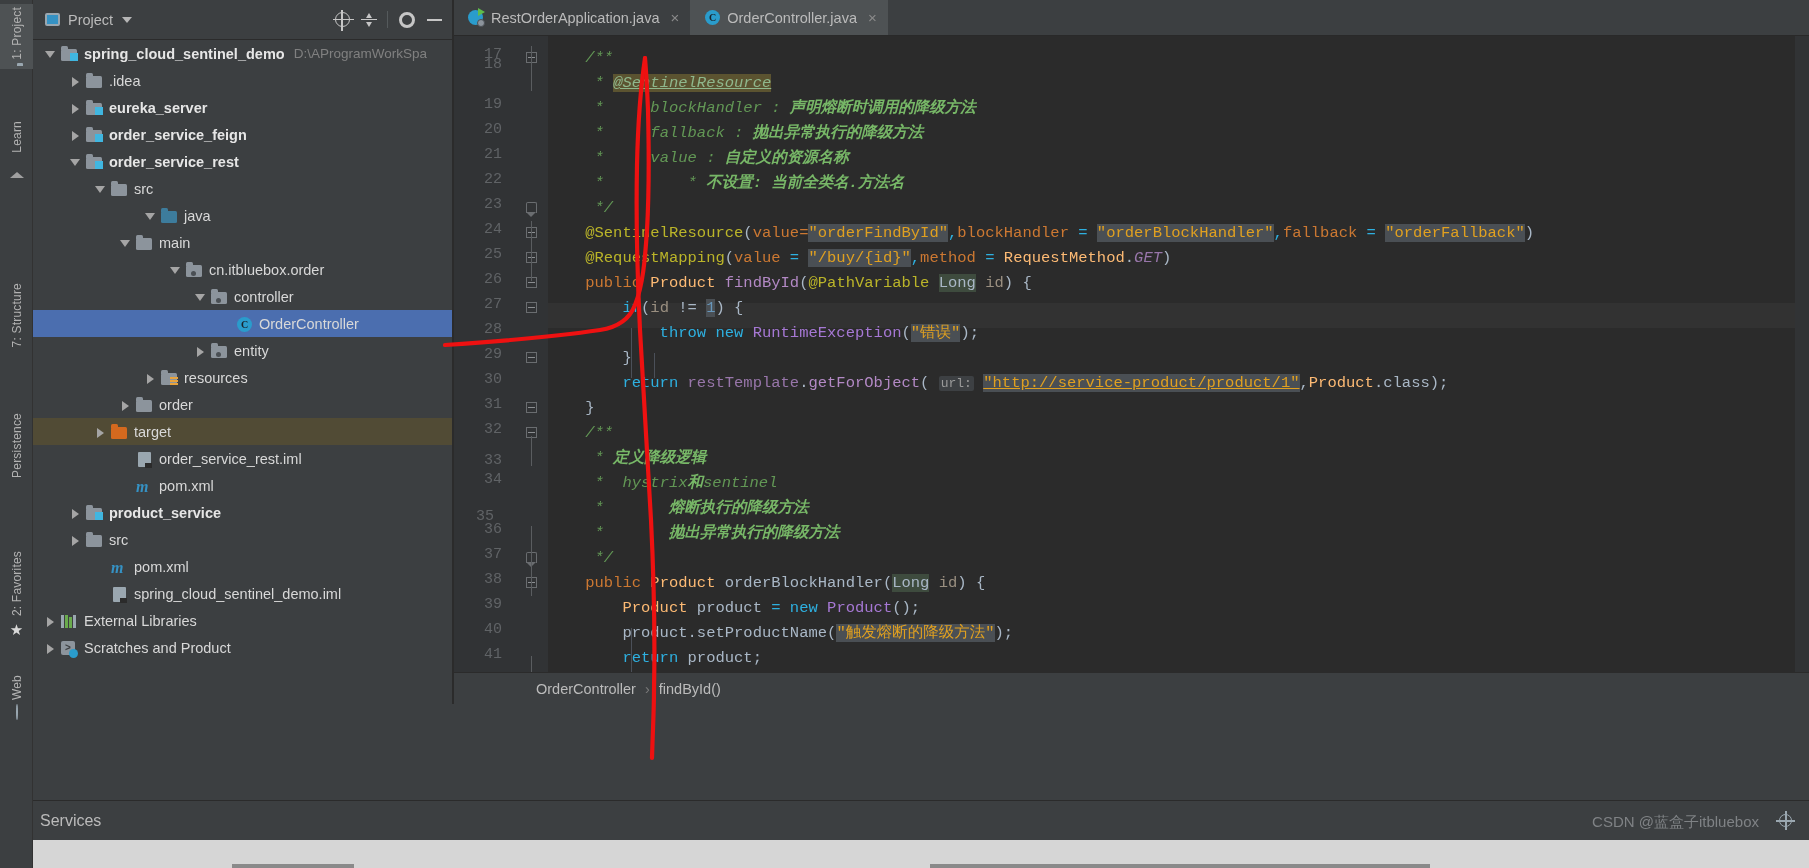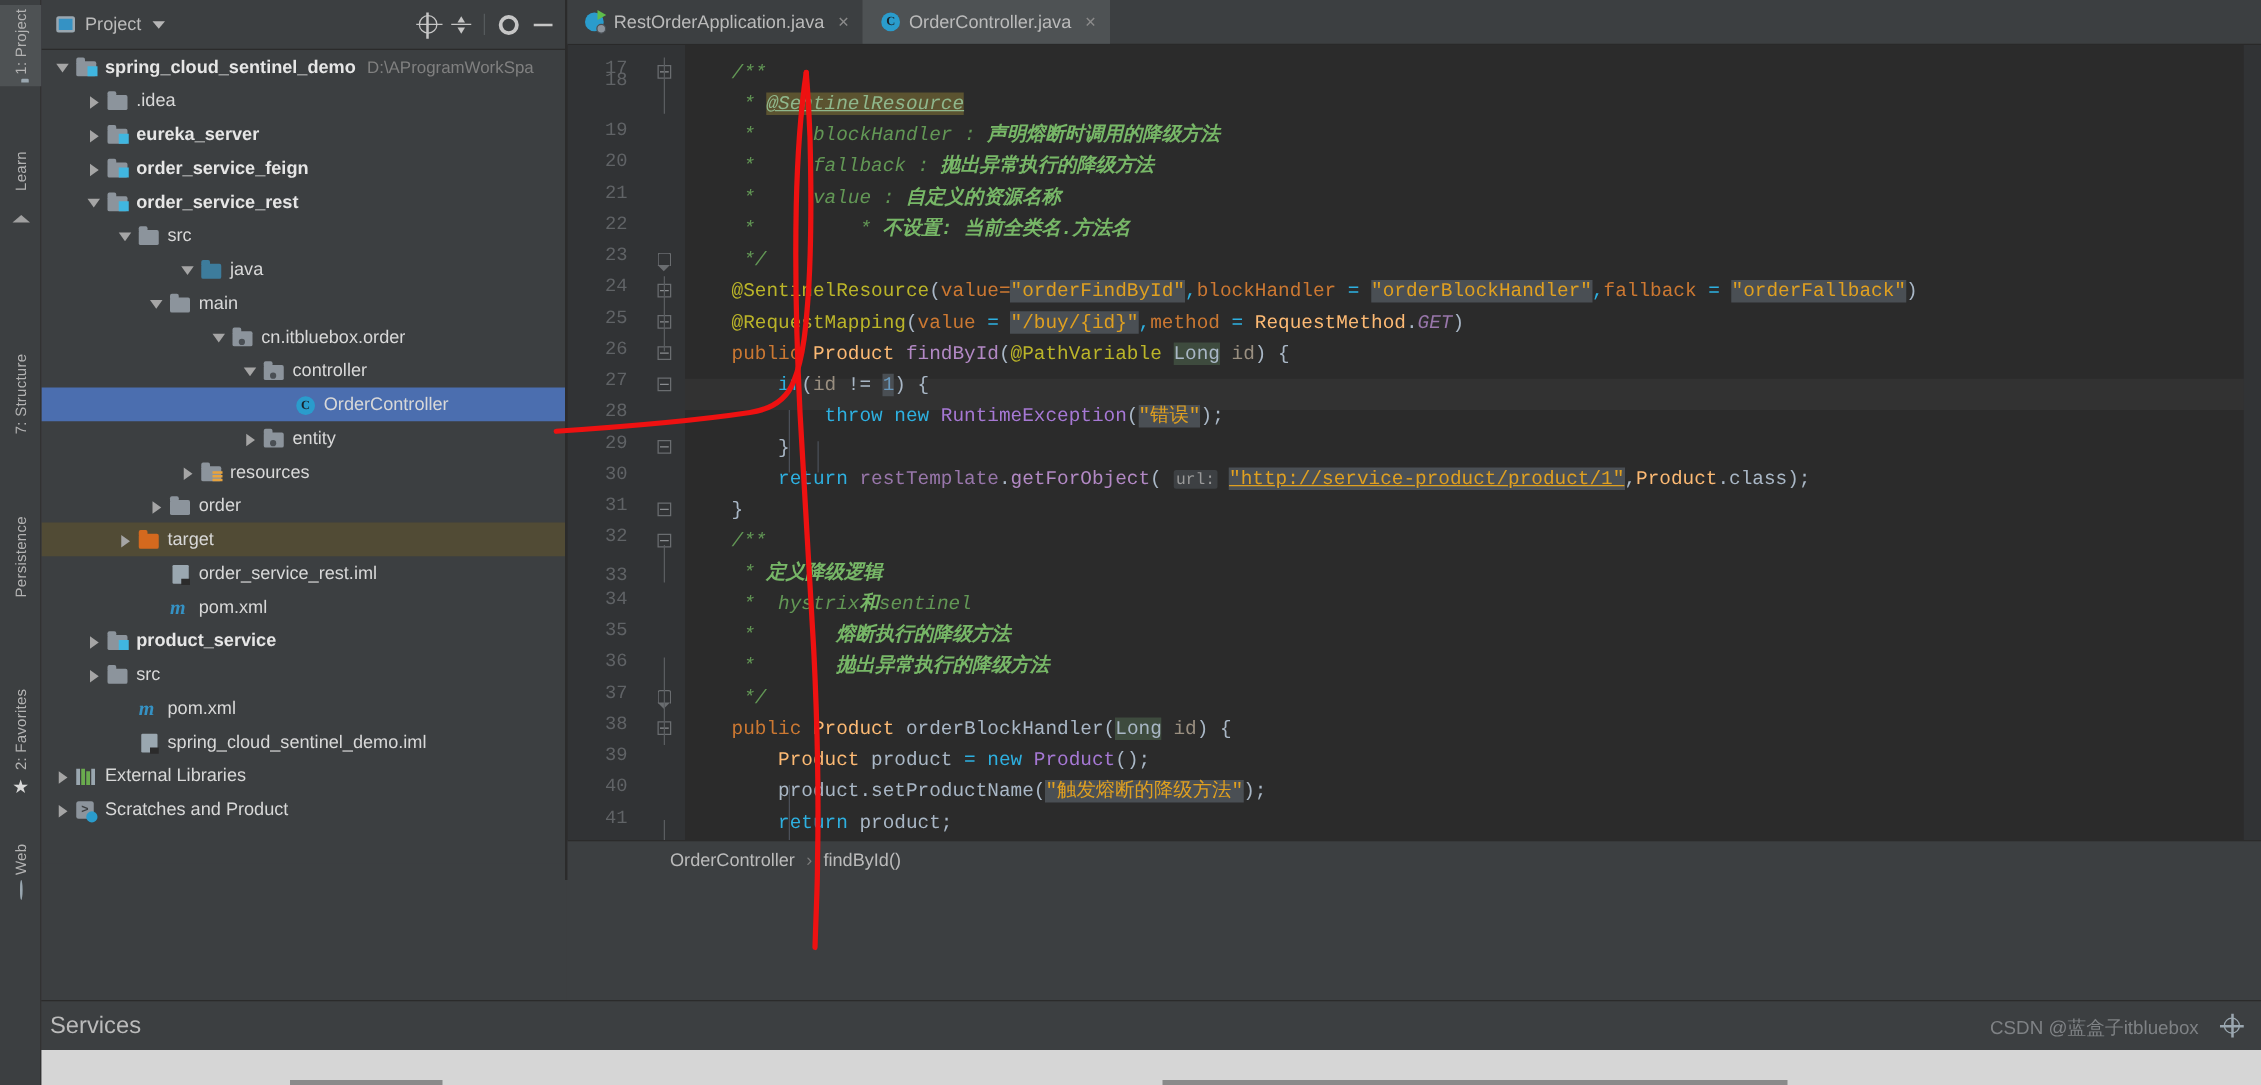--- a/index.html
+++ b/index.html
@@ -439,21 +439,21 @@
   .statusbar {
     position: absolute;
     left: 0; bottom: 28px;
     width: 1809px; height: 40px;
     background: #3c3f41;
     border-top: 1px solid #2b2b2b;
     display: flex; align-items: center;
   }
   .services-label {
     margin-left: 40px;
-    color: #bbbbbb; font-size: 19px;
+    color: #bbbbbb; font-size: 16px;
   }
   .watermark {
     position: absolute; right: 50px; top: 12px;
     color: #7f8285; font-size: 15px;
   }
   .wm-icon {
     position: absolute; right: 14px; top: 10px;
     width: 19px; height: 19px;
   }
   .wm-icon .c {
@@ -827,21 +827,21 @@
             <div class="ln" style="top: 210px;">25</div>
             <div class="ln" style="top: 235px;">26</div>
             <div class="ln" style="top: 260px;">27</div>
             <div class="ln" style="top: 285px;">28</div>
             <div class="ln" style="top: 310px;">29</div>
             <div class="ln" style="top: 335px;">30</div>
             <div class="ln" style="top: 360px;">31</div>
             <div class="ln" style="top: 385px;">32</div>
             <div class="ln" style="top: 416px;">33</div>
             <div class="ln" style="top: 435px;">34</div>
-            <div class="ln" style="top: 460px;">35</div>
+            <div class="ln" style="top: 472px; text-align: center;">35</div>
             <div class="ln" style="top: 485px;">36</div>
             <div class="ln" style="top: 510px;">37</div>
             <div class="ln" style="top: 535px;">38</div>
             <div class="ln" style="top: 560px;">39</div>
             <div class="ln" style="top: 585px;">40</div>
             <div class="ln" style="top: 610px;">41</div>
           </div>
       </div>
       <div class="cur-line" style="top:267px;"></div>
       <div class="code" id="code-host"><div class="row" style="top: 10px;"><span class="c-cmt">    /**</span></div><div class="row" style="top: 35px;"><span class="c-cmt">     * </span><span class="c-tag">@SentinelResource</span></div><div class="row" style="top: 60px;"><span class="c-cmt">     *     </span><span class="c-cmt">blockHandler : </span><span class="c-cmtb">声明熔断时调用的降级方法</span></div><div class="row" style="top: 85px;"><span class="c-cmt">     *     </span><span class="c-cmt">fallback : </span><span class="c-cmtb">抛出异常执行的降级方法</span></div><div class="row" style="top: 110px;"><span class="c-cmt">     *     </span><span class="c-cmt">value : </span><span class="c-cmtb">自定义的资源名称</span></div><div class="row" style="top: 135px;"><span class="c-cmt">     *         * </span><span class="c-cmtb">不设置: 当前全类名.方法名</span></div><div class="row" style="top: 160px;"><span class="c-cmt">     */</span></div><div class="row" style="top: 185px;"><span class="c-anno">    @SentinelResource</span><span class="c-plain">(</span><span class="c-kw">value=</span><span class="c-strhl">"orderFindById"</span><span class="c-eq">,</span><span class="c-kw">blockHandler </span><span class="c-eq">= </span><span class="c-strhl">"orderBlockHandler"</span><span class="c-eq">,</span><span class="c-kw">fallback </span><span class="c-eq">= </span><span class="c-strhl">"orderFallback"</span><span class="c-plain">)</span></div><div class="row" style="top: 210px;"><span class="c-anno">    @RequestMapping</span><span class="c-plain">(</span><span class="c-kw">value </span><span class="c-eq">= </span><span class="c-strhl">"/buy/{id}"</span><span class="c-eq">,</span><span class="c-kw">method </span><span class="c-eq">= </span><span class="c-type">RequestMethod</span><span class="c-plain">.</span><span class="c-static">GET</span><span class="c-plain">)</span></div><div class="row" style="top: 235px;"><span class="c-kw">    public </span><span class="c-type">Product </span><span class="c-meth">findById</span><span class="c-plain">(</span><span class="c-anno">@PathVariable </span><span class="c-longhl">Long</span><span class="c-plain"> </span><span class="c-param">id</span><span class="c-plain">) {</span></div><div class="row" style="top: 260px;"><span class="c-kw2">        if</span><span class="c-plain">(</span><span class="c-param">id</span><span class="c-plain"> != </span><span class="c-num">1</span><span class="c-plain">) {</span></div><div class="row" style="top: 285px;"><span class="c-kw2">            throw </span><span class="c-kw2">new </span><span class="c-typep">RuntimeException</span><span class="c-plain">(</span><span class="c-strhl">"错误"</span><span class="c-plain">);</span></div><div class="row" style="top: 310px;"><span class="c-plain">        }</span></div><div class="row" style="top: 335px;"><span class="c-kw2">        return </span><span class="c-field">restTemplate</span><span class="c-plain">.</span><span class="c-meth">getForObject</span><span class="c-plain">( </span><span class="c-hintbg">url:</span><span class="c-plain"> </span><span class="c-url">"http://service-product/product/1"</span><span class="c-plain">,</span><span class="c-type">Product</span><span class="c-plain">.</span><span class="c-plain">class</span><span class="c-plain">);</span></div><div class="row" style="top: 360px;"><span class="c-plain">    }</span></div><div class="row" style="top: 385px;"><span class="c-cmt">    /**</span></div><div class="row" style="top: 410px;"><span class="c-cmt">     * </span><span class="c-cmtb">定义降级逻辑</span></div><div class="row" style="top: 435px;"><span class="c-cmt">     *  </span><span class="c-cmt">hystrix</span><span class="c-cmtb">和</span><span class="c-cmt">sentinel</span></div><div class="row" style="top: 460px;"><span class="c-cmt">     *       </span><span class="c-cmtb">熔断执行的降级方法</span></div><div class="row" style="top: 485px;"><span class="c-cmt">     *       </span><span class="c-cmtb">抛出异常执行的降级方法</span></div><div class="row" style="top: 510px;"><span class="c-cmt">     */</span></div><div class="row" style="top: 535px;"><span class="c-kw">    public </span><span class="c-type">Product </span><span class="c-plain">orderBlockHandler</span><span class="c-plain">(</span><span class="c-longhl">Long</span><span class="c-plain"> </span><span class="c-param">id</span><span class="c-plain">) {</span></div><div class="row" style="top: 560px;"><span class="c-type">        Product </span><span class="c-plain">product </span><span class="c-eq">= </span><span class="c-kw2">new </span><span class="c-typep">Product</span><span class="c-plain">();</span></div><div class="row" style="top: 585px;"><span class="c-plain">        product</span><span class="c-plain">.</span><span class="c-plain">setProductName</span><span class="c-plain">(</span><span class="c-strhl">"触发熔断的降级方法"</span><span class="c-plain">);</span></div><div class="row" style="top: 610px;"><span class="c-kw2">        return </span><span class="c-plain">product</span><span class="c-plain">;</span></div></div>

